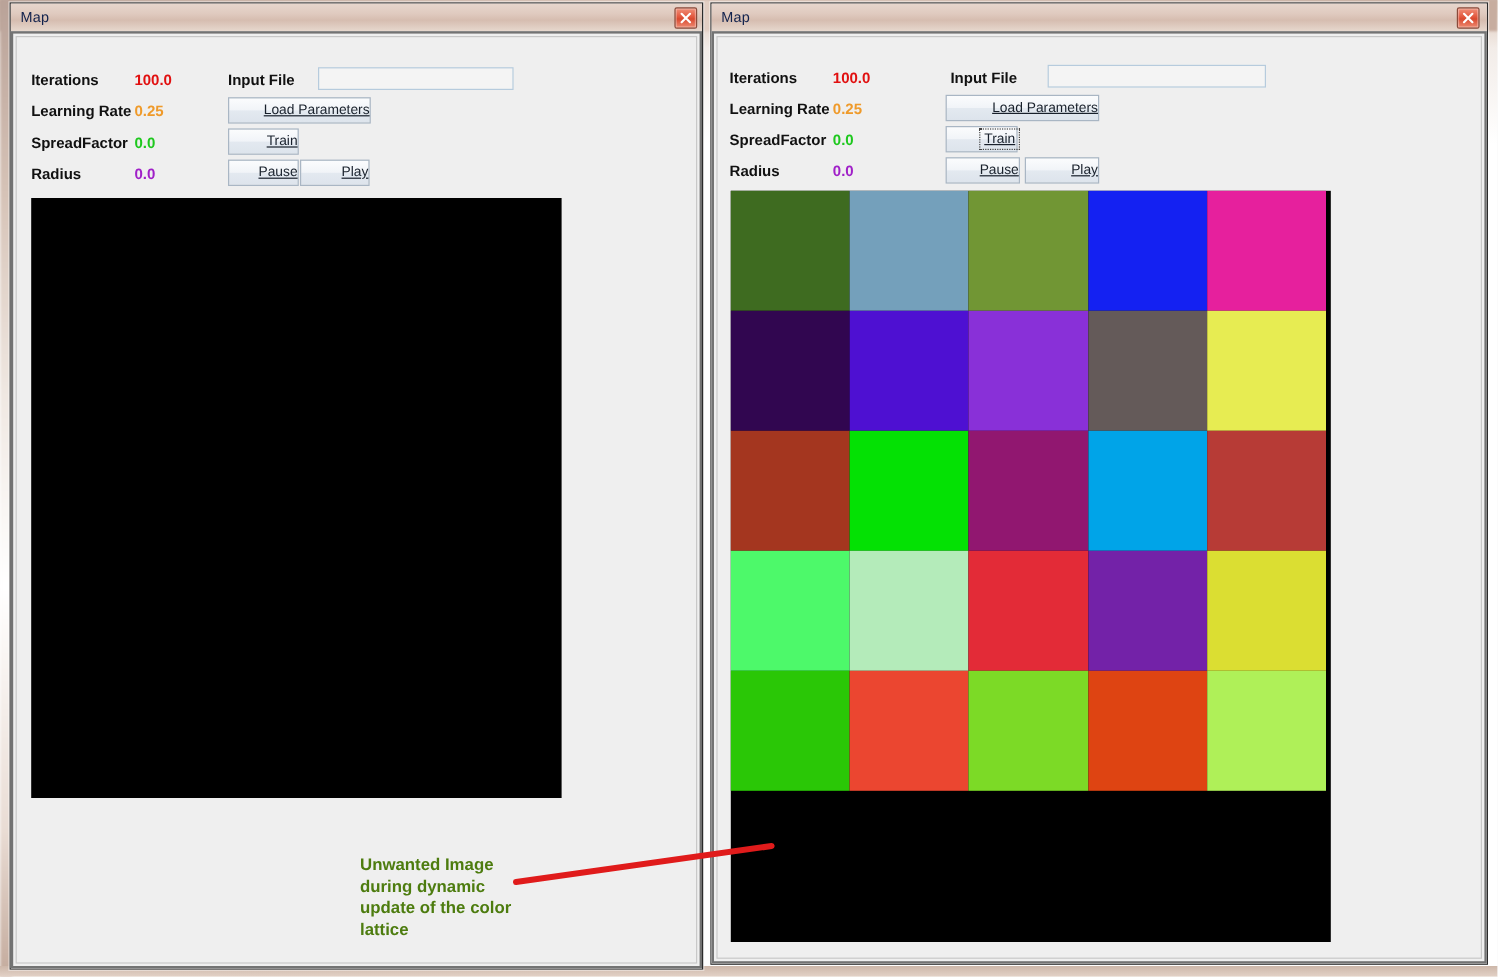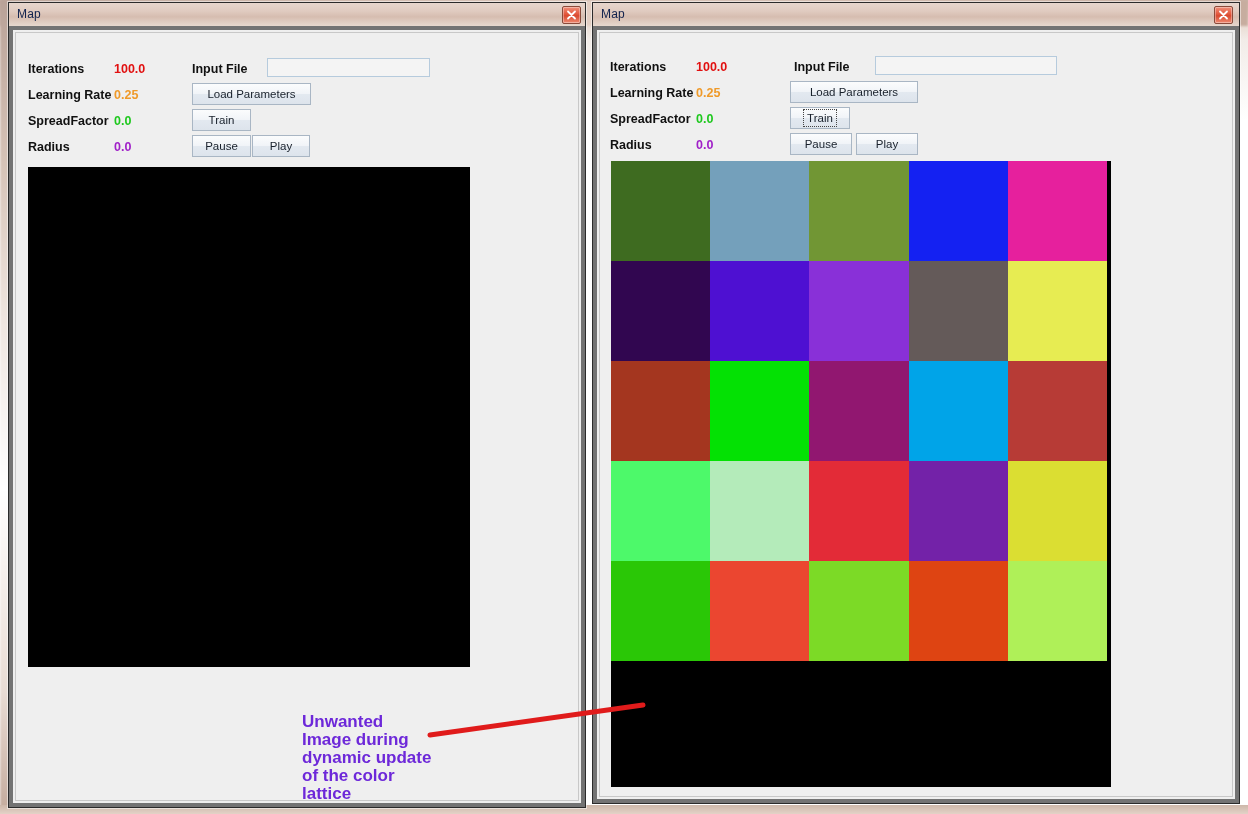--- a/index.html
+++ b/index.html
@@ -58,21 +58,21 @@
     background:linear-gradient(to bottom,#f0907a,#e2563c 45%,#d8492f 55%,#ef8b72);
     border:1px solid #8a4a3a;border-radius:2px;
     box-shadow:inset 0 0 0 1px rgba(255,255,255,.35);
     display:flex;align-items:center;justify-content:center;
     cursor:pointer;
   }
   .close-btn svg{display:block;}
   .client{
     position:absolute;left:0;right:0;top:23px;bottom:0;
     background:#efefef;
-    border:4px solid #737373;
+    border:2px solid #737373;
     box-sizing:border-box;
   }
   .client-inner{
     position:absolute;inset:2px;
     background:#efefef;
     border:1px solid #c8c8c8;
     box-sizing:border-box;
   }
 
   
@@ -87,38 +87,39 @@
   
   .textfield{
     position:absolute;background:#f4f4f4;
     border:1px solid #b6cbdd;box-sizing:border-box;
   }
   .btn{
     position:absolute;box-sizing:border-box;
     background:linear-gradient(to bottom,#fbfcfd 0%,#f1f4f8 48%,#e3e9f0 52%,#dde4ec 100%);
     border:1px solid #a9b6c4;
     color:#18202b;font-size:11.5px;
-    display:flex;align-items:center;justify-content:center;
+    display:flex;align-items:center;justify-content:flex-end;
     cursor:pointer;
     font-family:"Liberation Sans", sans-serif;
+    text-decoration:underline;
   }
   .btn .lbl{pointer-events:none;}
   .btn.focused .lbl{
     outline:1px dotted #444;outline-offset:2px;
     padding:0 1px;
   }
 
   
   .black-canvas{position:absolute;background:#000000;}
   .lattice{position:absolute;display:grid;}
   .lattice .cell{width:100%;height:100%;}
 
   
   .annot-text{
-    position:absolute;font-weight:bold;font-size:17px;color:#6d28d9;
+    position:absolute;font-weight:bold;font-size:14px;color:#4d7c0f;
     line-height:18px;width:135px;
   }
   .annot-arrow{position:absolute;pointer-events:none;}
 </style>
 </head>
 <body>
 
 <div id="desktop">
   <div id="backdrop-strip"></div>
   <div id="backdrop-smudge"></div>

